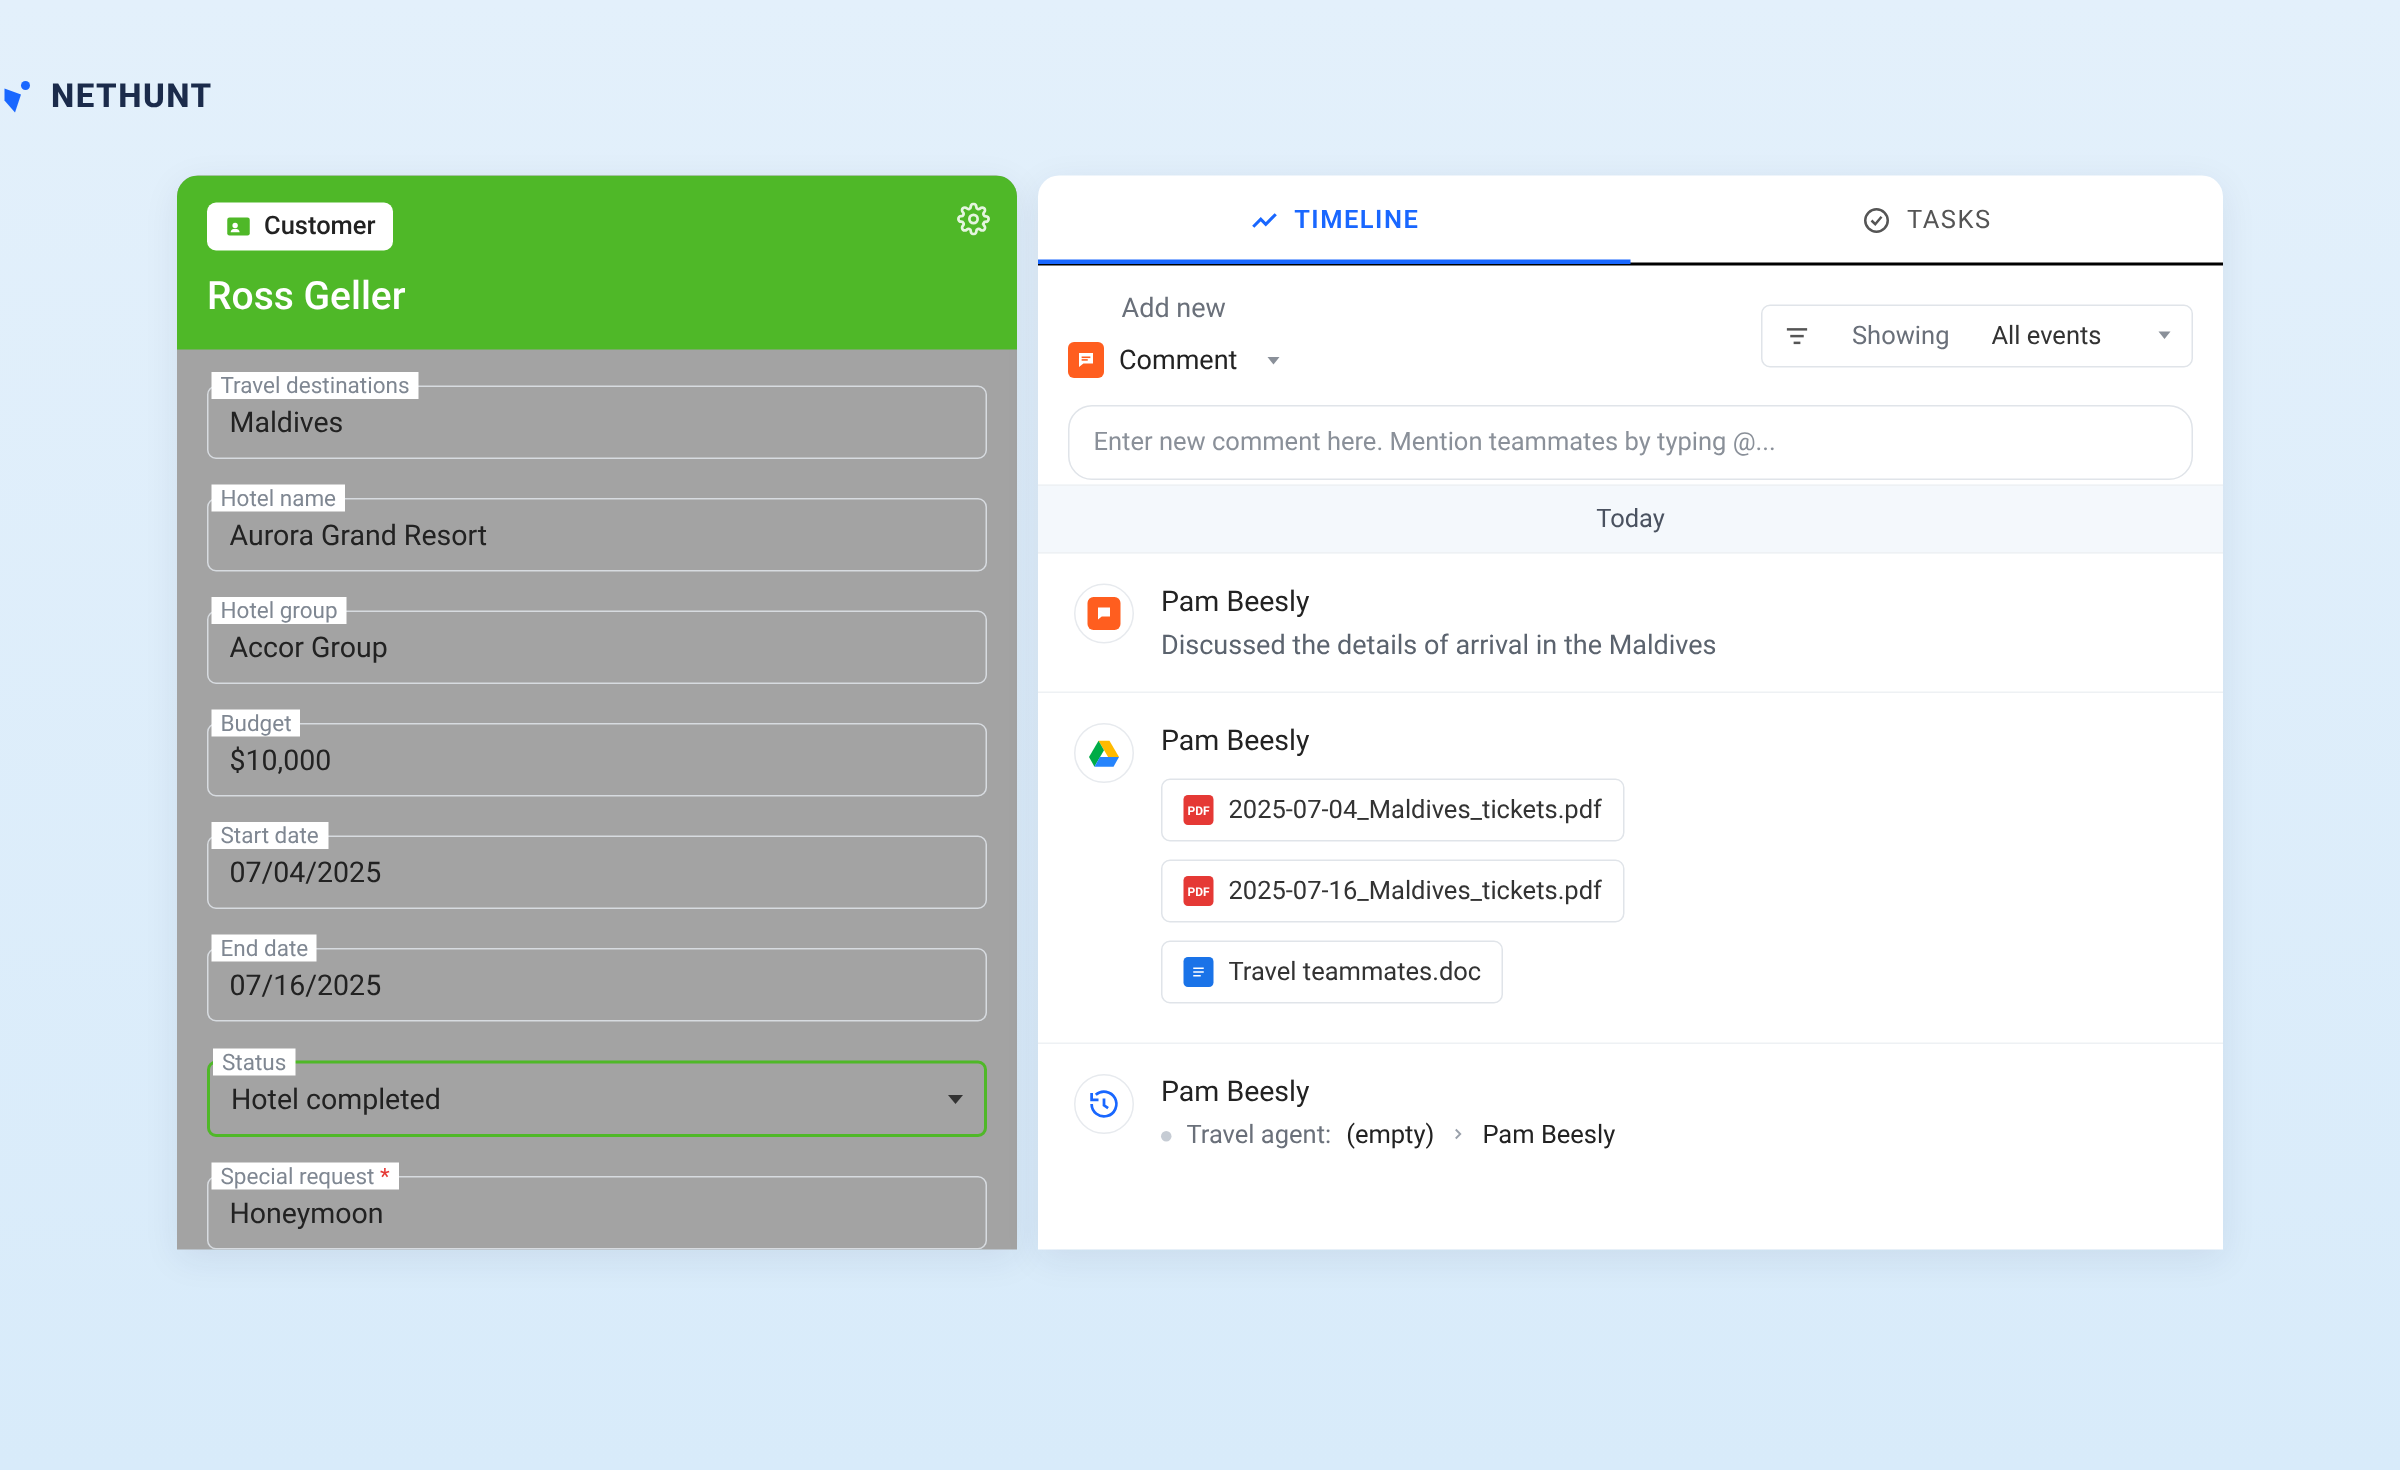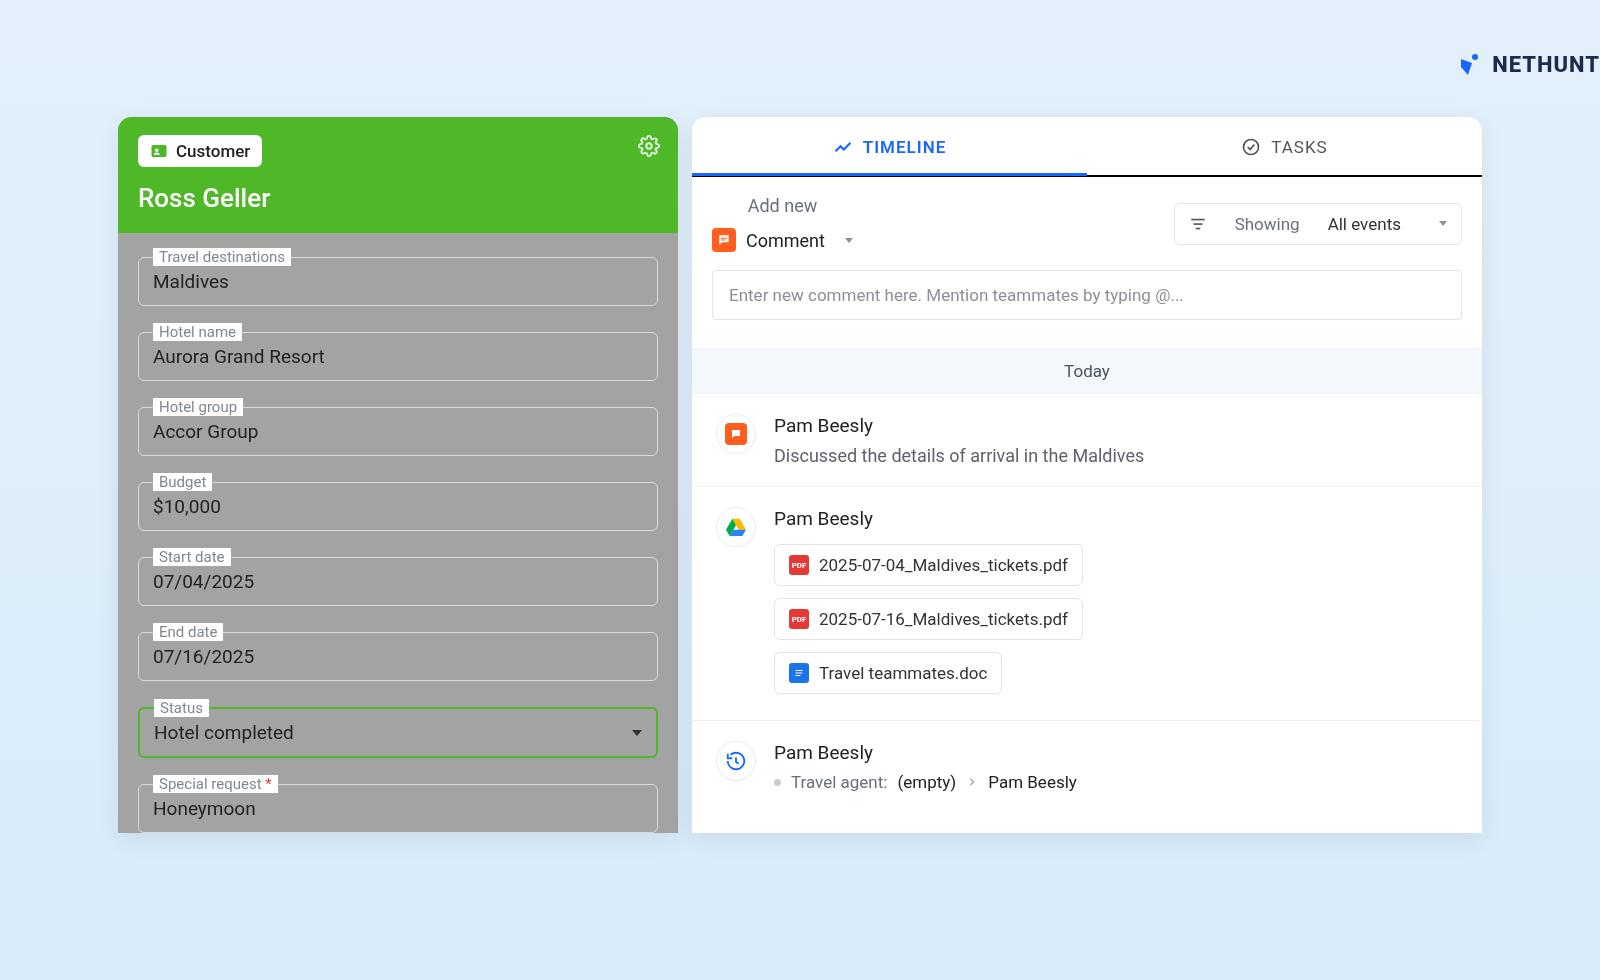--- a/index.html
+++ b/index.html
@@ -7,21 +7,21 @@
   font-family: -apple-system, BlinkMacSystemFont, "Segoe UI", Roboto, Helvetica, Arial, sans-serif;
   background: linear-gradient(180deg, #e3f0fb 0%, #d8ebfa 100%);
   width: 1600px;
   height: 980px;
   overflow: hidden;
   position: relative;
 }
 .brand {
   display: flex;
   align-items: center;
-  justify-content: flex-end;
+  justify-content: flex-start;
   gap: 10px;
   padding-top: 52px;
   padding-bottom: 40px;
 }
 .brand-logo {
   width: 24px;
   height: 24px;
   position: relative;
 }
 .brand-name {
@@ -78,21 +78,21 @@
 .field {
   position: relative;
   border: 1px solid #d7dbe0;
   border-radius: 6px;
   padding: 12px 14px;
   margin-bottom: 26px;
 }
 .field-label {
   position: absolute;
   top: -10px;
-  left: 14px;
+  left: 2px;
   background: #fff;
   padding: 0 6px;
   font-size: 15px;
   color: #7f8792;
 }
 .field-value {
   font-size: 19px;
   color: #222;
 }
 .field-select {
@@ -178,27 +178,27 @@
   border: 1px solid #e0e4e9;
   border-radius: 6px;
   padding: 10px 14px;
   font-size: 17px;
   color: #333;
 }
 .filter-box .muted { color: #6a707a; }
 .comment-input {
   margin: 0 20px 0 20px;
   border: 1px solid #e0e4e9;
-  border-radius: 4px;
+  border-radius: 16px;
   padding: 14px 16px;
   color: #8a9099;
   font-size: 17px;
 }
 .section-date {
-  margin-top: 28px;
+  margin-top: 3px;
   background: #f4f8fc;
   text-align: center;
   padding: 12px 0;
   color: #4a5260;
   font-size: 17px;
   border-top: 1px solid #eef1f4;
   border-bottom: 1px solid #eef1f4;
 }
 .event {
   display: flex;

